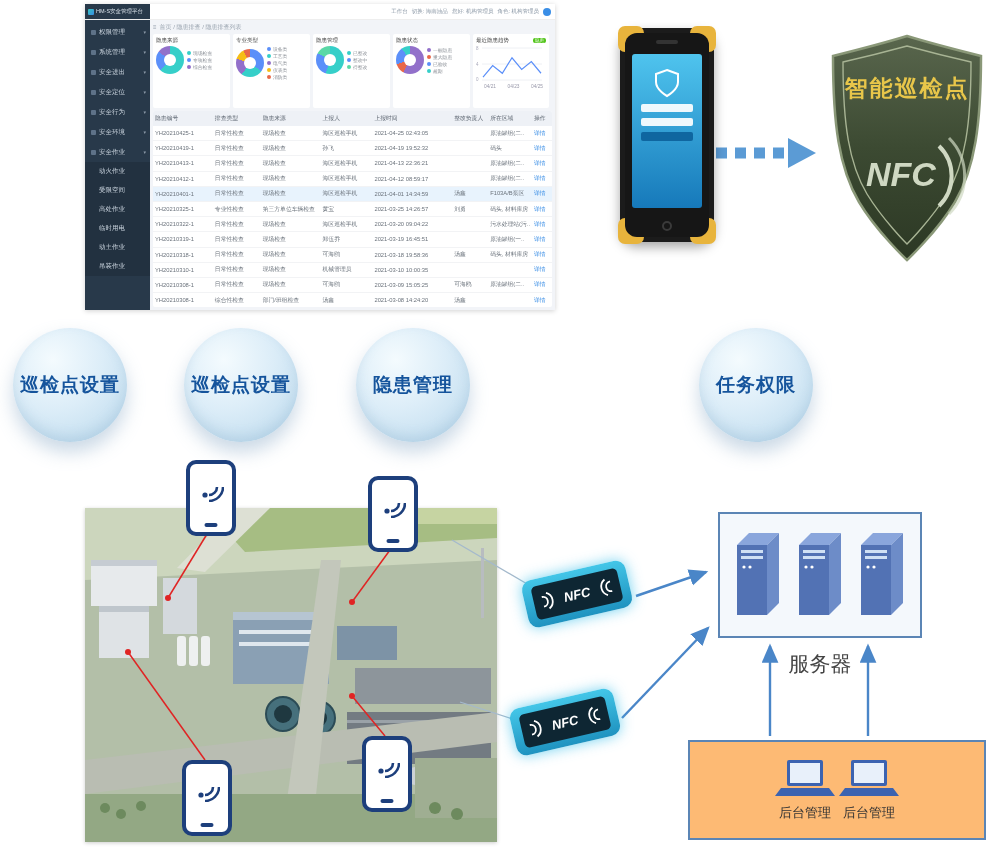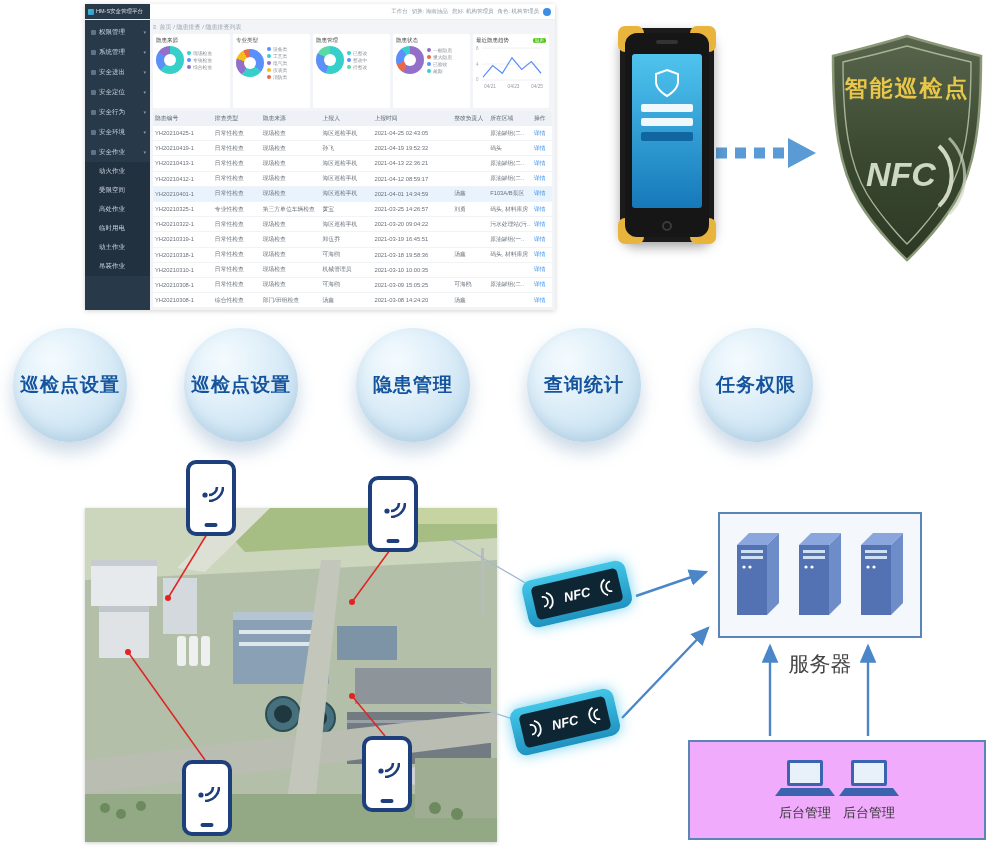--- a/index.html
+++ b/index.html
@@ -72,21 +72,21 @@
   .pico { position:absolute; width:50px; height:76px; border:4px solid #1d3f7c; border-radius:10px; background:#fff; z-index:6;
     display:flex; align-items:flex-start; justify-content:center; padding-top:12px; }
   .pico-btn { position:absolute; bottom:5px; left:50%; transform:translateX(-50%); width:13px; height:4px; background:#1d3f7c; border-radius:2px; }
   .reader { position:absolute; width:106px; height:48px; border-radius:10px; z-index:6;
     background:linear-gradient(180deg,#43c6e8,#1f93c0); box-shadow:0 0 14px rgba(70,195,235,.75);
     display:flex; align-items:center; justify-content:center; }
   .reader-screen { width:88px; height:34px; background:#0e2633; border-radius:5px; display:flex; align-items:center; justify-content:center; }
   .server-box { position:absolute; left:718px; top:512px; width:204px; height:126px; border:2px solid #5b85b5; background:#f4f8fc;
     z-index:4; display:flex; align-items:center; justify-content:center; gap:16px; }
   .server-label { position:absolute; left:718px; top:650px; width:204px; text-align:center; font-size:21px; color:#444; z-index:4; }
-  .backend-box { position:absolute; left:688px; top:740px; width:298px; height:100px; border:2px solid #5b85b5; background:#f0abfc;
+  .backend-box { position:absolute; left:688px; top:740px; width:298px; height:100px; border:2px solid #5b85b5; background:#fdba74;
     z-index:4; display:flex; align-items:center; justify-content:center; }
   .laptop-group { display:flex; flex-direction:column; align-items:center; gap:4px; }
   .laptop-label { font-size:13px; color:#333; }
 </style>
 </head>
 <body>
 
 <div class="canvas">
 
   <div class="dashboard">
@@ -474,23 +474,20 @@
   </svg>
 
   <div class="bubble" style="left:13px">
       <span>巡检点设置</span>
     </div>
   <div class="bubble" style="left:184px">
       <span>巡检点设置</span>
     </div>
   <div class="bubble" style="left:356px">
       <span>隐患管理</span>
-    </div>
-  <div class="bubble" style="left:527px">
-      <span>查询统计</span>
     </div>
   <div class="bubble" style="left:699px">
       <span>任务权限</span>
     </div>
 
   <svg class="plant" viewBox="0 0 412 334">
     <rect width="412" height="334" fill="#b3bfa8"></rect>
     <polygon points="0,0 412,0 412,52 0,72" fill="#ccd6bd"></polygon>
     <polygon points="120,0 412,0 412,30 160,44" fill="#a6bd83"></polygon>
     <polygon points="300,0 412,0 412,16 300,16" fill="#c6d4a2"></polygon>

